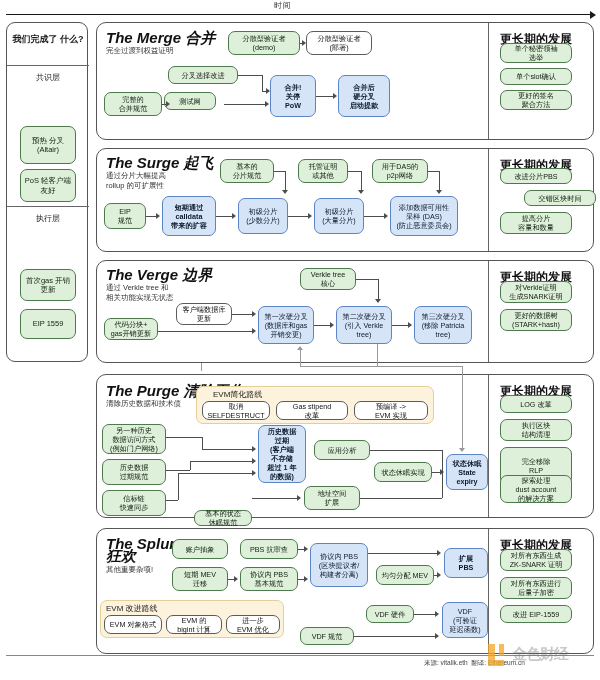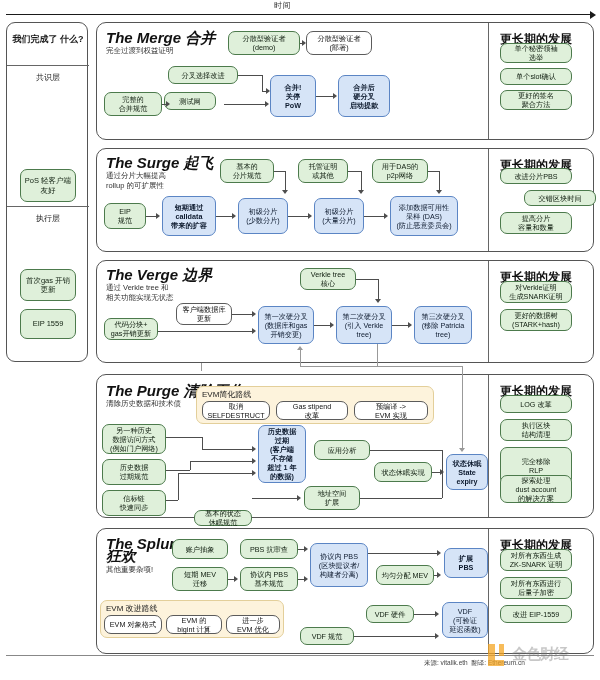--- a/index.html
+++ b/index.html
@@ -126,20 +126,23 @@
   <div class="timeline-axis"></div>
   <div class="timeline-arrow"></div>
 
   <div class="sidebar">
     <div class="sidebar-title">我们完成了
 什么?</div>
     <div class="sidebar-div" style="top:42px"></div>
     <div class="sidebar-div" style="top:183px"></div>
 
     <div class="sidebar-group-label" style="top:49px">共识层</div>
+    <div class="sb-box" style="top:103px;height:38px">预热
+分叉
+(Altair)</div>
     <div class="sb-box" style="top:146px;height:33px">PoS
 轻客户端
 友好</div>
 
     <div class="sidebar-group-label" style="top:190px">执行层</div>
     <div class="sb-box" style="top:246px;height:32px">首次gas
 开销更新</div>
     <div class="sb-box" style="top:286px;height:30px">EIP 1559</div>
   </div>
 
@@ -283,21 +286,21 @@
   <div class="ln v" style="left:201px;top:363px;height:8px;background:#999"></div>
   <div class="ln h" style="left:201px;top:371px;width:0px"></div>
   <div class="ln v" style="left:377px;top:344px;height:22px;background:#999"></div>
   <div class="ln h" style="left:300px;top:366px;width:78px;background:#999"></div>
   <div class="ln v" style="left:300px;top:350px;height:16px;background:#999"></div>
   <div class="arw u" style="left:297px;top:346px;border-bottom-color:#999"></div>
   <div class="ln v" style="left:462px;top:366px;height:8px;background:#999"></div>
   <div class="ln h" style="left:377px;top:366px;width:85px;background:#999"></div>
 
   <div class="evmgroup" style="left:196px;top:386px;width:238px;height:38px"></div>
-  <div class="evmgroup-title" style="left:202px;top:389px">EVM简化路线</div>
+  <div class="evmgroup-title" style="left:213px;top:389px">EVM简化路线</div>
   <div class="node white" style="left:202px;top:401px;width:68px;height:19px">取消
 SELFDESTRUCT</div>
   <div class="node white" style="left:276px;top:401px;width:72px;height:19px">Gas stipend
 改革</div>
   <div class="node white" style="left:354px;top:401px;width:74px;height:19px">预编译 -&gt;
 EVM 实现</div>
 
   <div class="node green" style="left:102px;top:424px;width:64px;height:30px">另一种历史
 数据访问方式
 (例如门户网络)</div>

